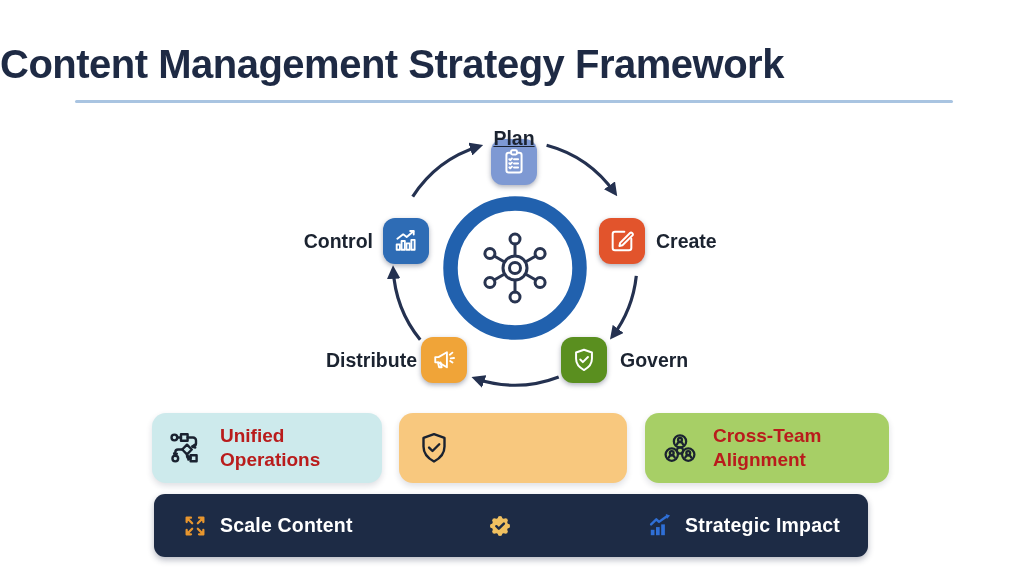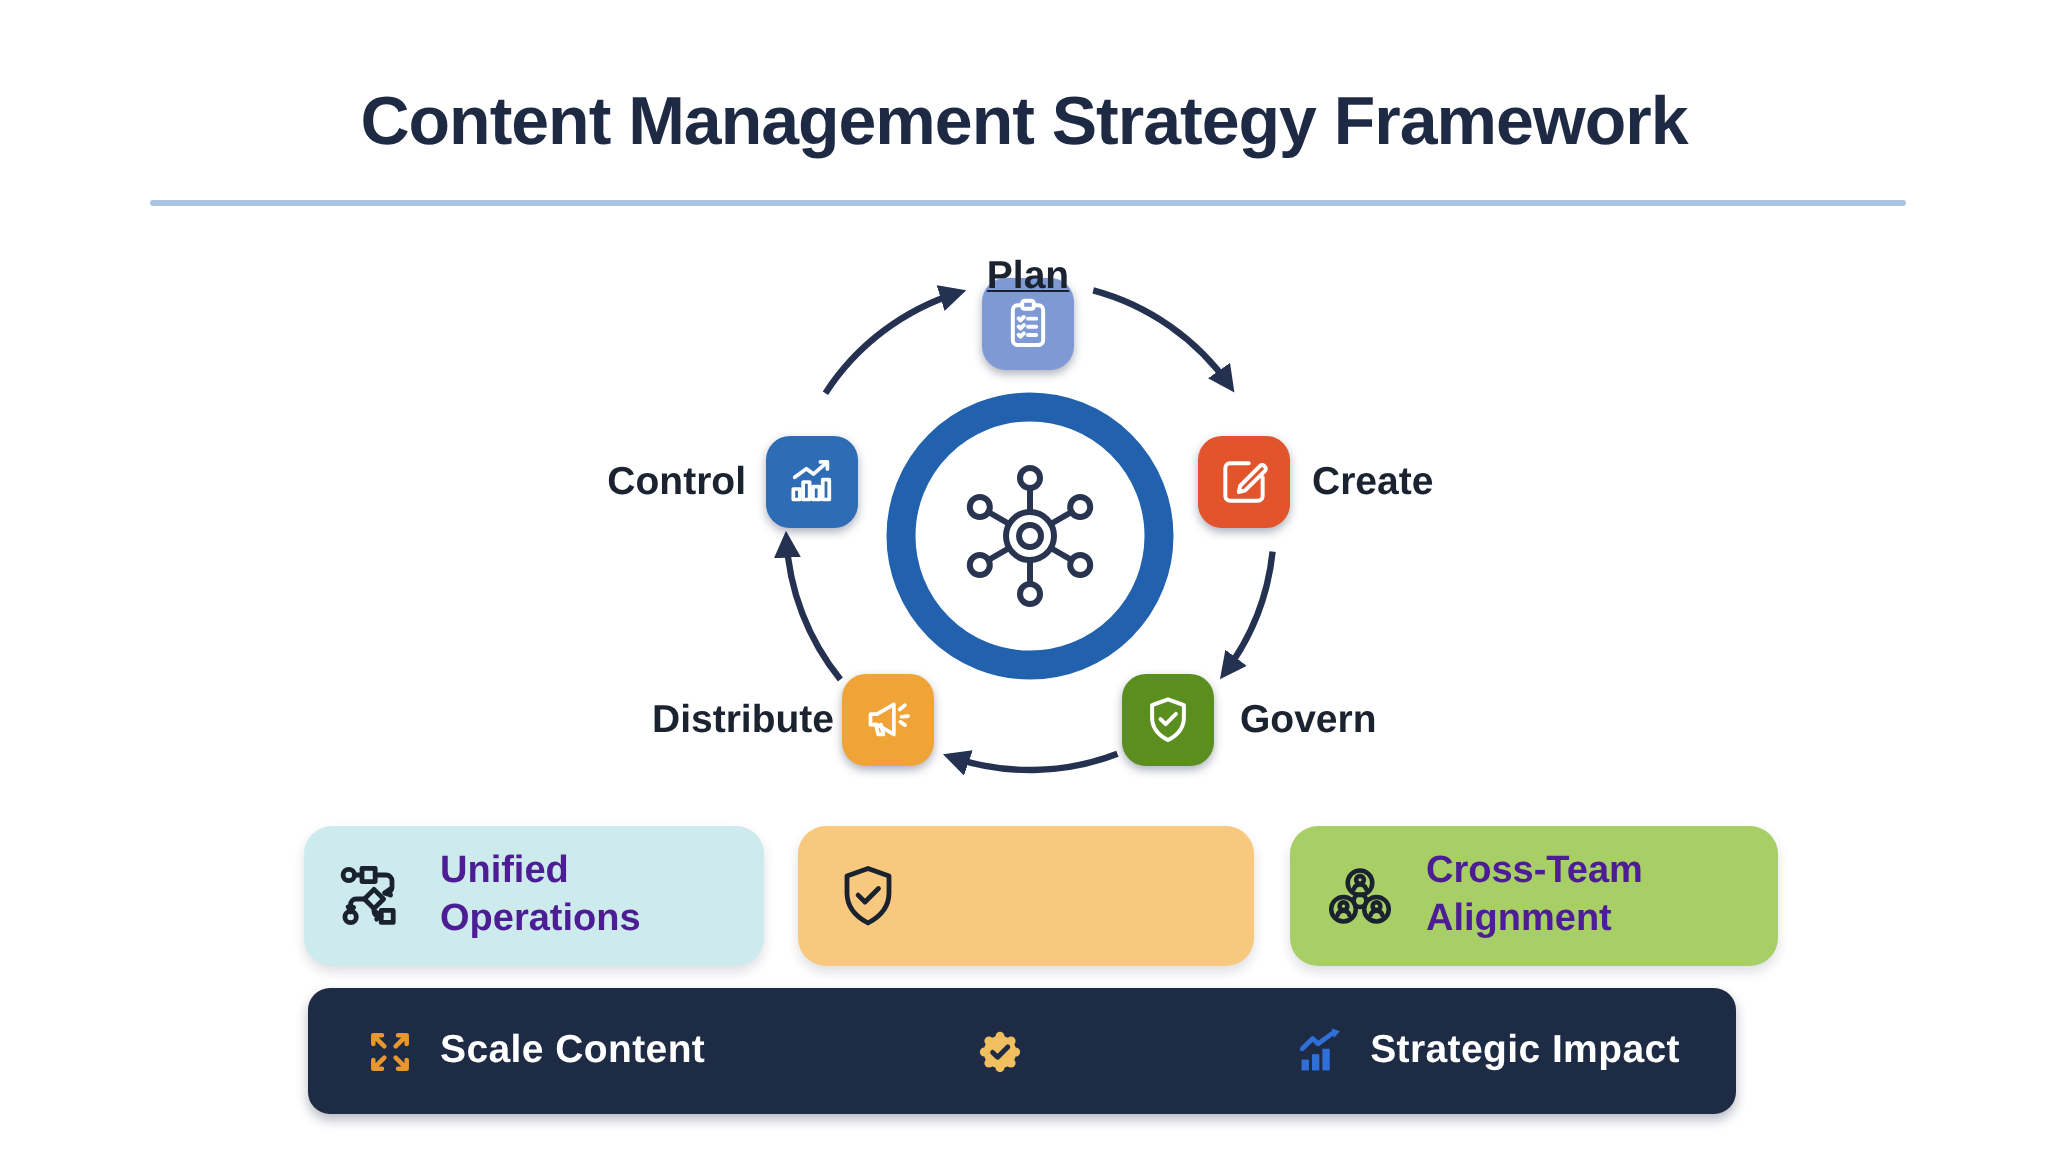--- a/index.html
+++ b/index.html
@@ -1,31 +1,31 @@
 <!DOCTYPE html>
 <html><head>
 <meta charset="utf-8">
 <style>
   html,body{margin:0;padding:0;background:#fff;}
   .stage{position:relative;width:1024px;height:576px;background:#ffffff;overflow:hidden;
          font-family:"Liberation Sans",sans-serif;color:#1e2a44;}
-  .title{position:absolute;top:42px;left:0;width:100%;text-align:center;
-         font-size:34px;font-weight:700;letter-spacing:-.5px;color:#1e2a44;}
+  .title{position:absolute;top:42px;left:0;width:100%;
+         font-size:40px;font-weight:700;letter-spacing:-.5px;color:#1e2a44;}
   .title-rule{position:absolute;left:75px;top:100px;width:878px;height:3px;background:#a9c4e1;border-radius:2px;}
   .cycle-svg{position:absolute;left:0;top:0;}
   .node{position:absolute;width:46px;height:46px;border-radius:12px;
         display:flex;align-items:center;justify-content:center;
         box-shadow:0 2px 5px rgba(20,30,60,.35);}
   .node svg{display:block;}
   .cycle-label{position:absolute;font-size:19.5px;font-weight:700;color:#1b2330;line-height:24px;}
   .t-center{text-align:center;} .t-right{text-align:right;}
   .card{position:absolute;top:413px;height:70px;border-radius:14px;
         display:flex;align-items:center;padding-left:17px;box-sizing:border-box;gap:15px;
         box-shadow:0 3px 6px rgba(20,30,60,.14);}
-  .card-label{font-size:19px;font-weight:700;color:#4c1d95;line-height:1.25;width:140px;}
+  .card-label{font-size:19px;font-weight:700;color:#b91c1c;line-height:1.25;width:140px;}
   .footer-bar{position:absolute;left:154px;top:494px;width:714px;height:63px;border-radius:11px;
         background:#1d2b45;display:flex;align-items:center;justify-content:space-between;
         padding:0 28px;box-sizing:border-box;box-shadow:0 3px 6px rgba(20,30,60,.3);}
   .footer-item{display:flex;align-items:center;gap:12px;}
   .footer-label{font-size:19.5px;font-weight:700;color:#ffffff;letter-spacing:.2px;}
 </style>
 </head>
 <body>
 
 <div class="stage">

